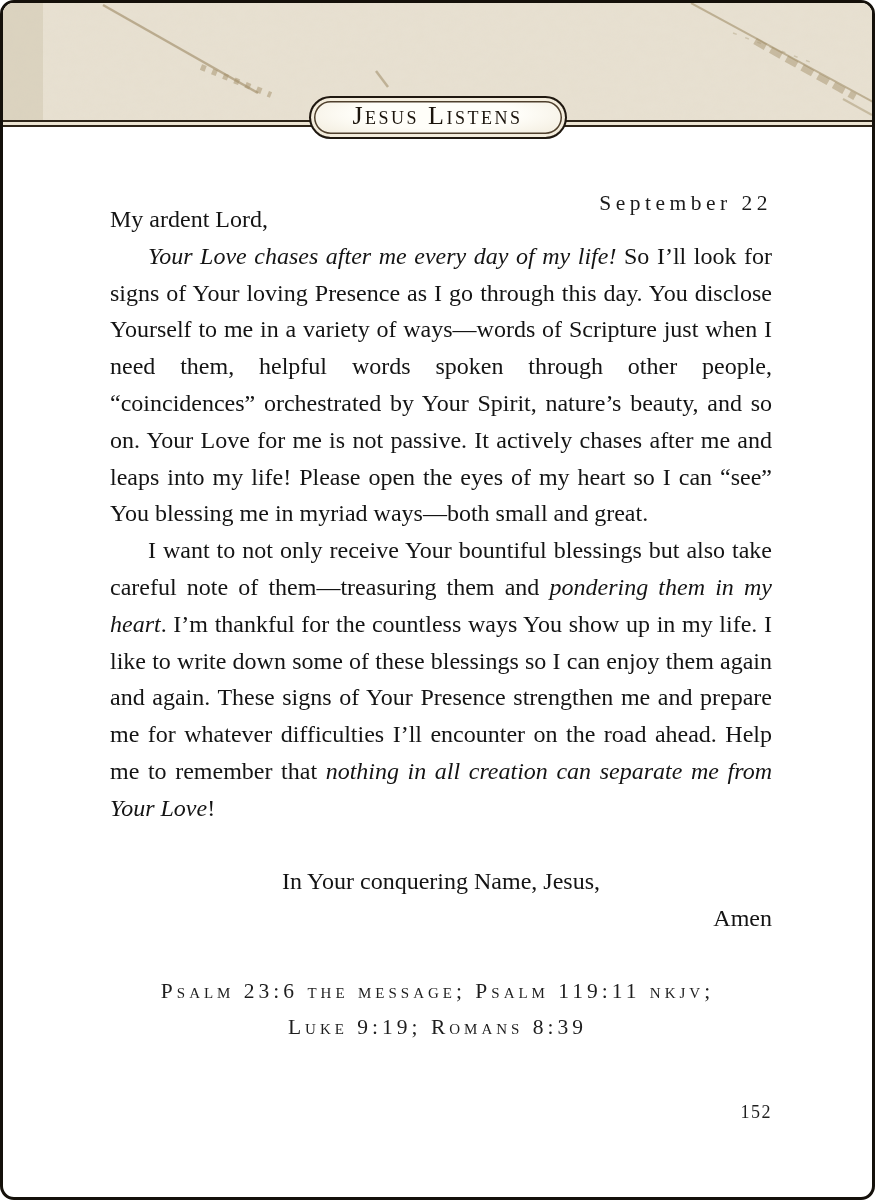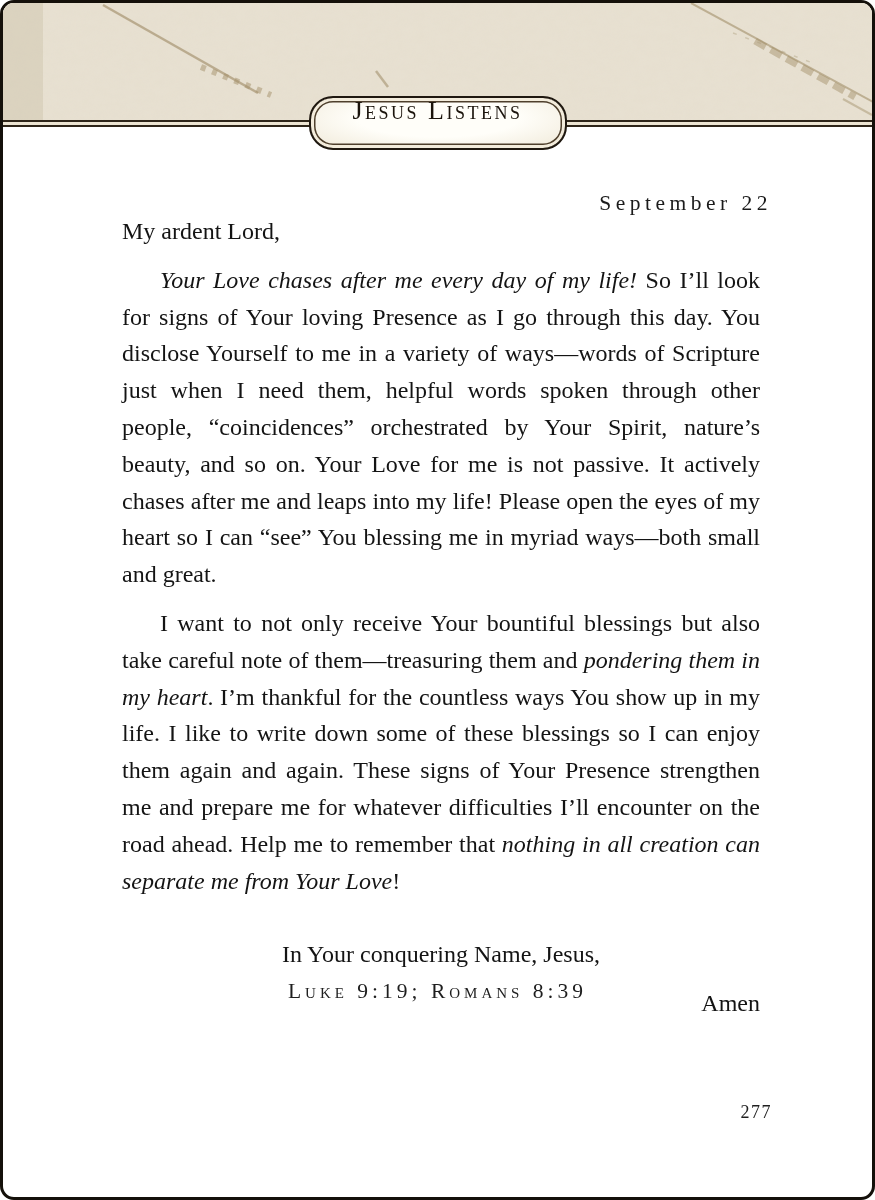--- a/index.html
+++ b/index.html
@@ -22,27 +22,27 @@
   .banner-rule{
     position:absolute;top:117px;left:0;right:0;height:7px;
     background:linear-gradient(180deg,
       #2e2519 0px,#2e2519 2px,
       #ece4d2 2px,#ece4d2 5px,
       #2e2519 5px,#2e2519 7px);
   }
   
   .badge{
     position:absolute;top:93px;left:50%;transform:translateX(-50%);
-    width:258px;height:54px;
+    width:258px;height:43px;
     box-sizing:border-box;
     border:2.5px solid #1f1810;
     border-radius:24px;
     background:radial-gradient(ellipse at 50% 40%, #fffef9 45%, #efe8d7 100%);
     box-shadow:inset 0 0 0 3px #f3ecdc, inset 0 0 0 4.5px #4e3f2c;
-    display:flex;justify-content:center;
+    display:flex;align-items:center;justify-content:center;
     z-index:3;
   }
   .badge-title{
     font-variant:small-caps;
     font-size:26px;
     letter-spacing:2.5px;
     color:#1b140c;
     line-height:1;
     padding-bottom:3px;
   }
@@ -50,21 +50,21 @@
   .date{
     position:absolute;top:150px;right:100px;
     font-size:21.5px;letter-spacing:4.5px;color:#1b1b1b;margin-top:38px;
   }
   
   .content{
     position:absolute;top:198px;left:107px;right:100px;
     font-size:24px;line-height:36.8px;color:#141414;
     text-align:justify;
   }
-  .content p{margin:12px;}
+  .content p{margin:0;}
   .para{text-indent:38px;}
   .closing{text-align:right;}
   .closing.first{margin-top:36.8px;text-align:center;}
   .content em{font-style:italic;}
   
   .refs{
     position:absolute;top:970px;left:0;right:0;
     text-align:center;
     font-variant:small-caps;
     font-size:21.5px;letter-spacing:4px;line-height:36px;
@@ -115,18 +115,19 @@
     <p class="salutation">My ardent Lord,</p>
     <div>
         <p class="para"><em>Your Love chases after me every day of my life!</em><span> So I’ll look for signs of Your loving Presence as I go through this day. You disclose Yourself to me in a variety of ways—words of Scripture just when I need them, helpful words spoken through other people, “coincidences” orchestrated by Your Spirit, nature’s beauty, and so on. Your Love for me is not passive. It actively chases after me and leaps into my life! Please open the eyes of my heart so I can “see” You blessing me in myriad ways—both small and great.</span></p>
         <p class="para"><span>I want to not only receive Your bountiful blessings but also take careful note of them—treasuring them and </span><em>pondering them in my heart</em><span>. I’m thankful for the countless ways You show up in my life. I like to write down some of these blessings so I can enjoy them again and again. These signs of Your Presence strengthen me and prepare me for whatever difficulties I’ll encounter on the road ahead. Help me to remember that </span><em>nothing in all creation can separate me from Your Love</em><span>!</span></p>
       </div>
     <p class="closing first">In Your conquering Name, Jesus,</p>
     <p class="closing">Amen</p>
   </div>
 
   <div class="refs">
+    <p>Psalm 23:6 the message; Psalm 119:11 nkjv;</p>
     <p>Luke 9:19; Romans 8:39</p>
   </div>
 
-  <div class="pageno">277</div>
+  <div class="pageno">152</div>
 
 </div>
 
 </body></html>

